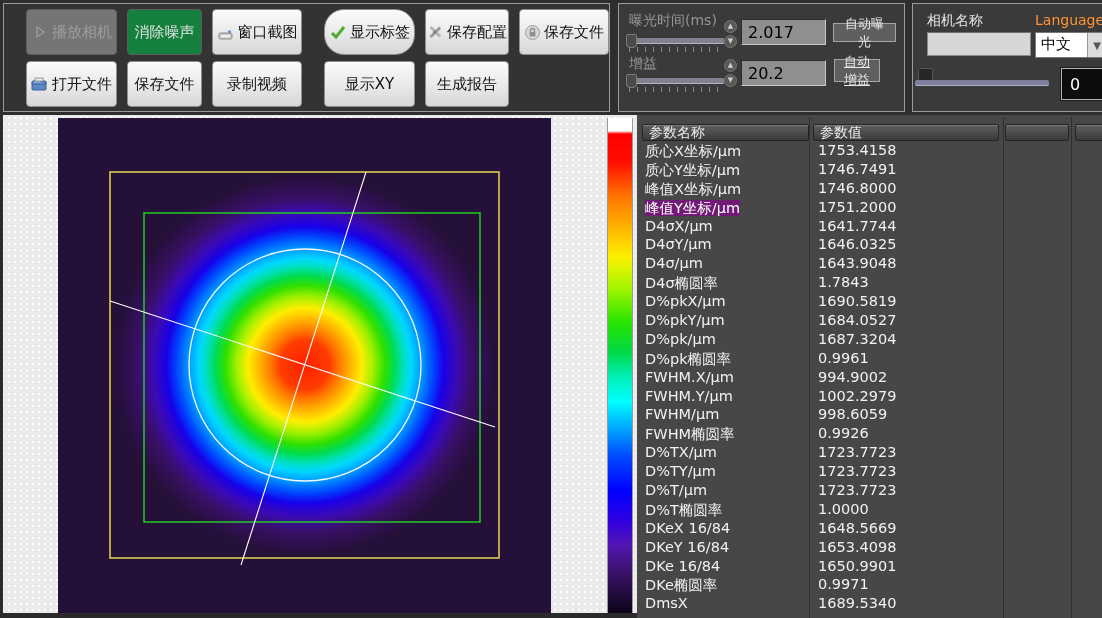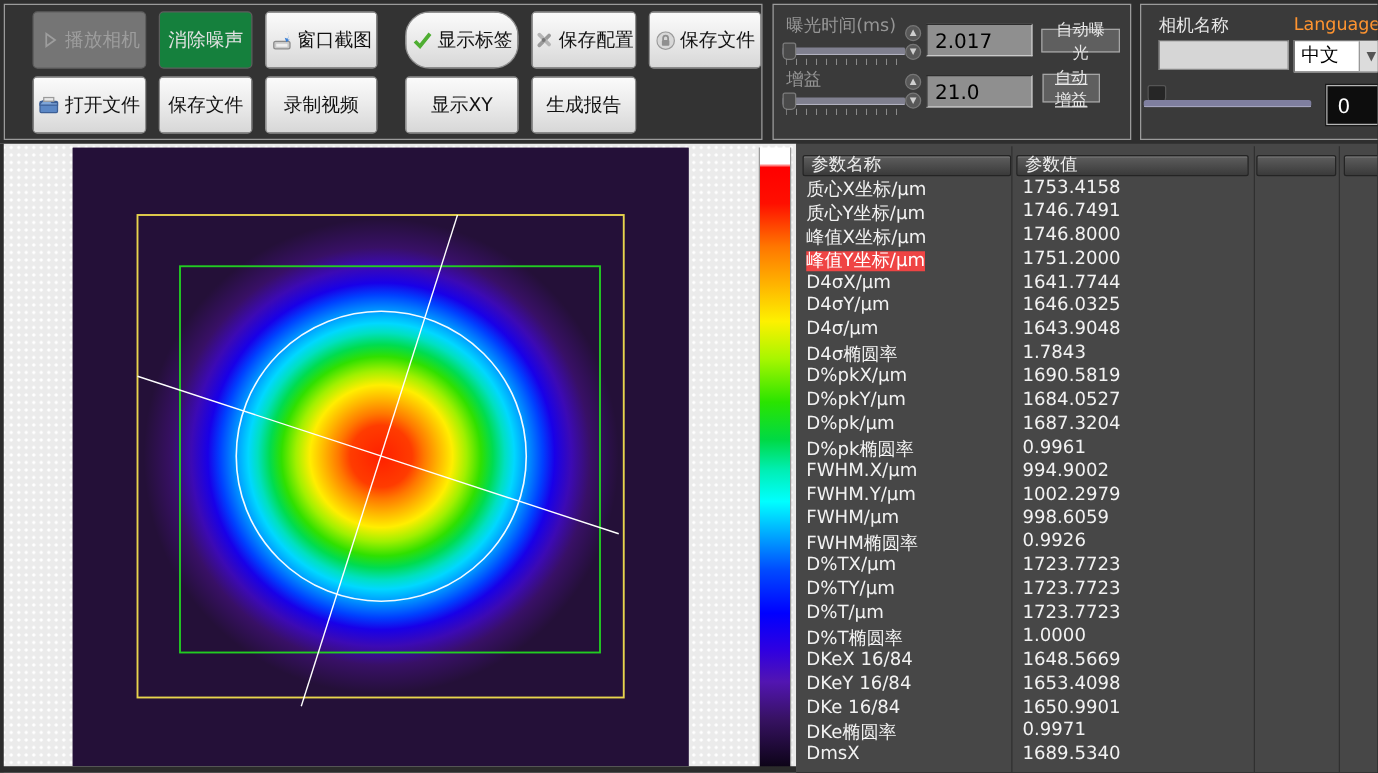--- a/index.html
+++ b/index.html
@@ -76,21 +76,21 @@
   
   #table-panel{position:absolute;left:637px;top:0;width:465px;height:503px;background:#474747;overflow:hidden;}
   .thead{position:absolute;top:9px;height:17px;box-sizing:border-box;
     background:linear-gradient(#5e5e5e,#3a3a3a);border:1px solid #242424;border-radius:2px;
     box-shadow:inset 0 1px 0 #7a7a7a;color:#ececec;font-size:14px;padding:0 6px;line-height:15px;cursor:pointer;}
   .vsep{position:absolute;top:2px;bottom:0;width:1px;background:#303030;}
   #trows{position:absolute;left:0;top:27px;width:465px;}
   .trow{display:flex;height:18.9px;align-items:flex-start;color:#f2f2f2;font-size:14.5px;cursor:pointer;}
   .tname{width:173px;box-sizing:border-box;padding-left:8px;white-space:nowrap;overflow:hidden;}
   .tval{box-sizing:border-box;padding-left:8px;white-space:nowrap;}
-  .tname .sel{background:#ef4444;color:#ffffff;}
+  .tname .sel{background:#701a75;color:#ffffff;}
 </style>
 </head>
 <body>
 
 <div class="group" id="btn-group">
   <div class="btn-row" id="btn-row1">
       <button class="btn disabled" style="width: 91px;">
         <span class="icon">
           <svg width="14" height="14" viewBox="0 0 14 14">
             <path d="M4 2 L11 7 L4 12 Z" fill="none" stroke="#9d9d9d" stroke-width="1.4"></path>
@@ -181,21 +181,21 @@
 
   <div class="dimlabel" style="left:10px;top:51px;">增益</div>
   <div class="slider-track" style="left:7px;top:74px;width:98px;">
     <div class="slider-thumb" style="left:0;"></div>
   </div>
   <div class="ticks" style="left:10px;top:83px;width:94px;"></div>
   <div class="spinner" style="left:105px;top:55px;">
     <div class="spin-btn">▲</div>
     <div class="spin-btn">▼</div>
   </div>
-  <div class="numbox" style="left:122px;top:56px;width:85px;height:26px;">21.0</div>
+  <div class="numbox" style="left:122px;top:56px;width:85px;height:26px;">20.2</div>
   <button class="autobtn" style="left:215px;top:55px;width:46px;height:23px;text-decoration:underline;">自动增益</button>
 </div>
 
 <div class="group" id="cam-group">
   <div class="whitelabel" style="left:14px;top:8px;">相机名称</div>
   <input class="textinput" style="left: 14px; top: 28px; width: 104px; height: 24px;" value="">
   <div class="orangelabel" style="left:122px;top:8px;">Language</div>
   <div class="combo" style="left:122px;top:28px;width:72px;height:26px;">
     <div class="sel">中文</div>
     <div class="arrow">▼</div>

